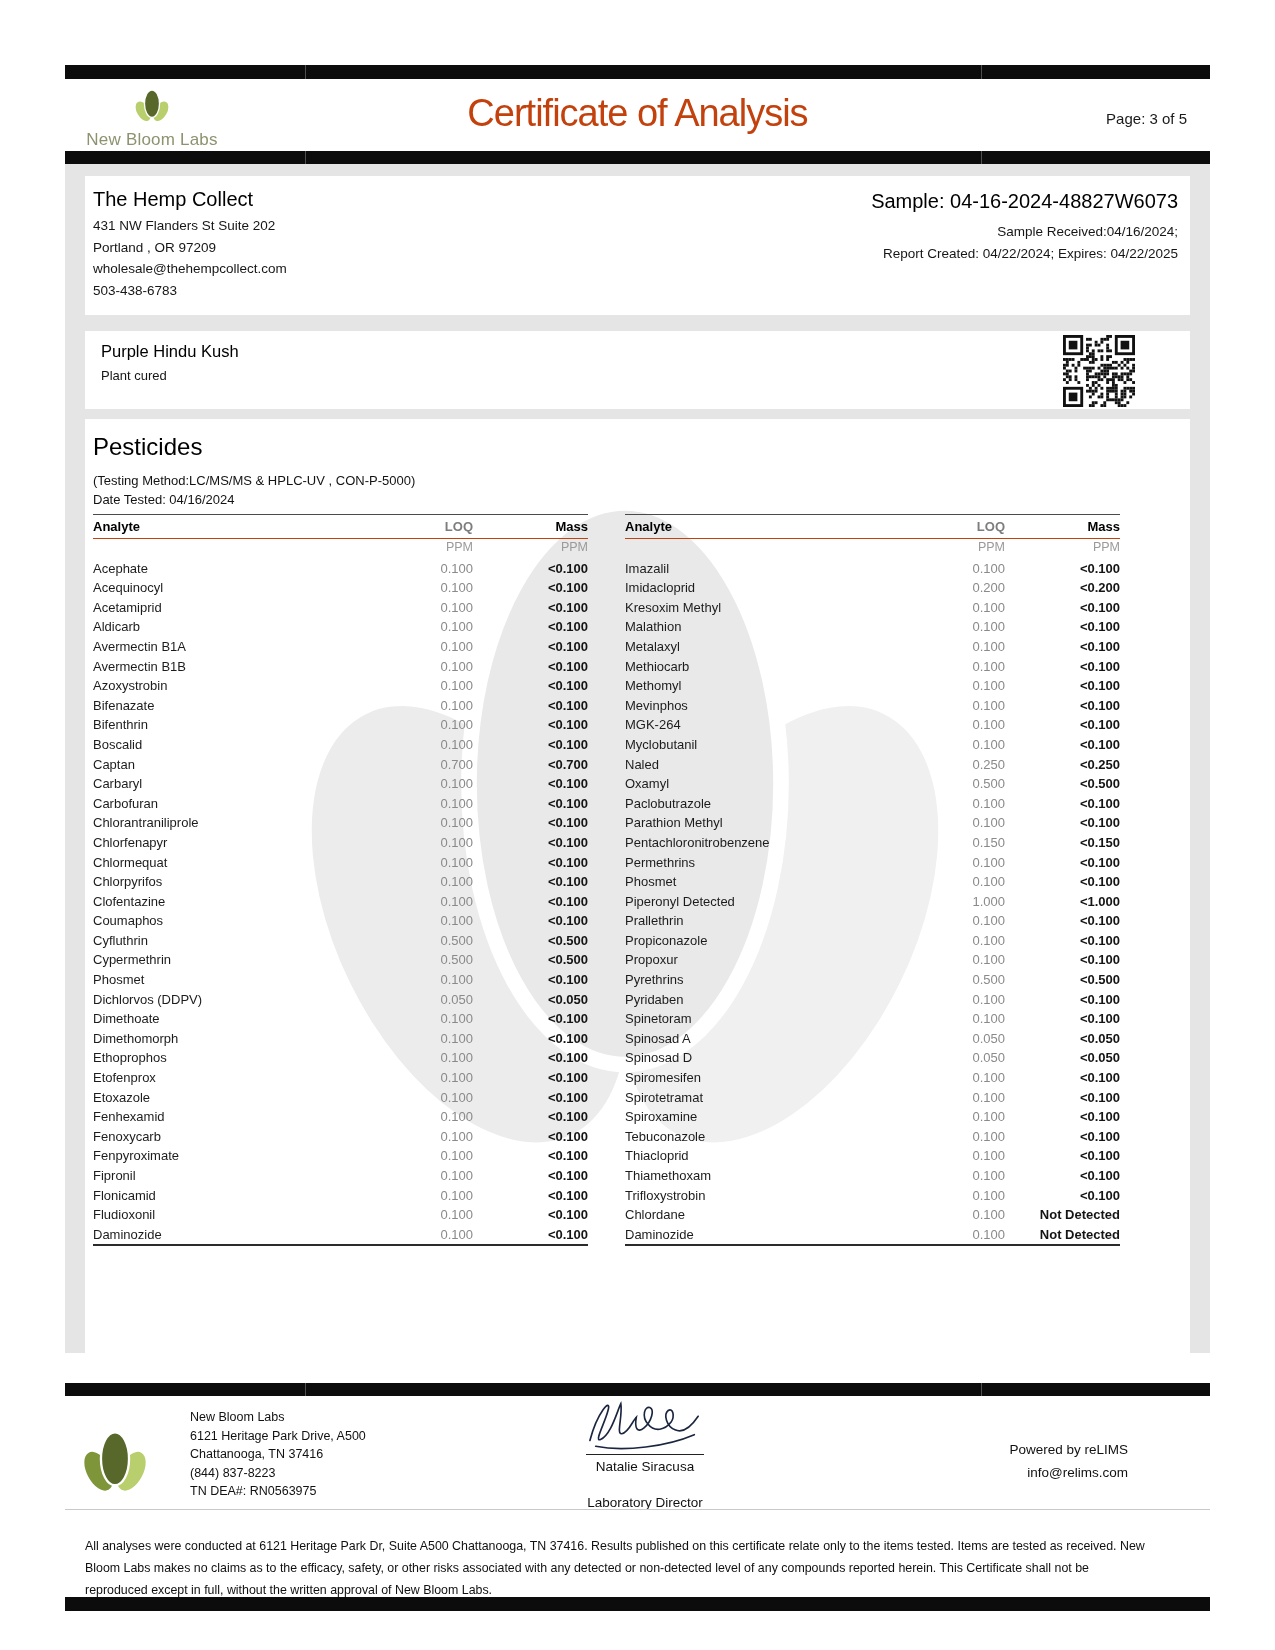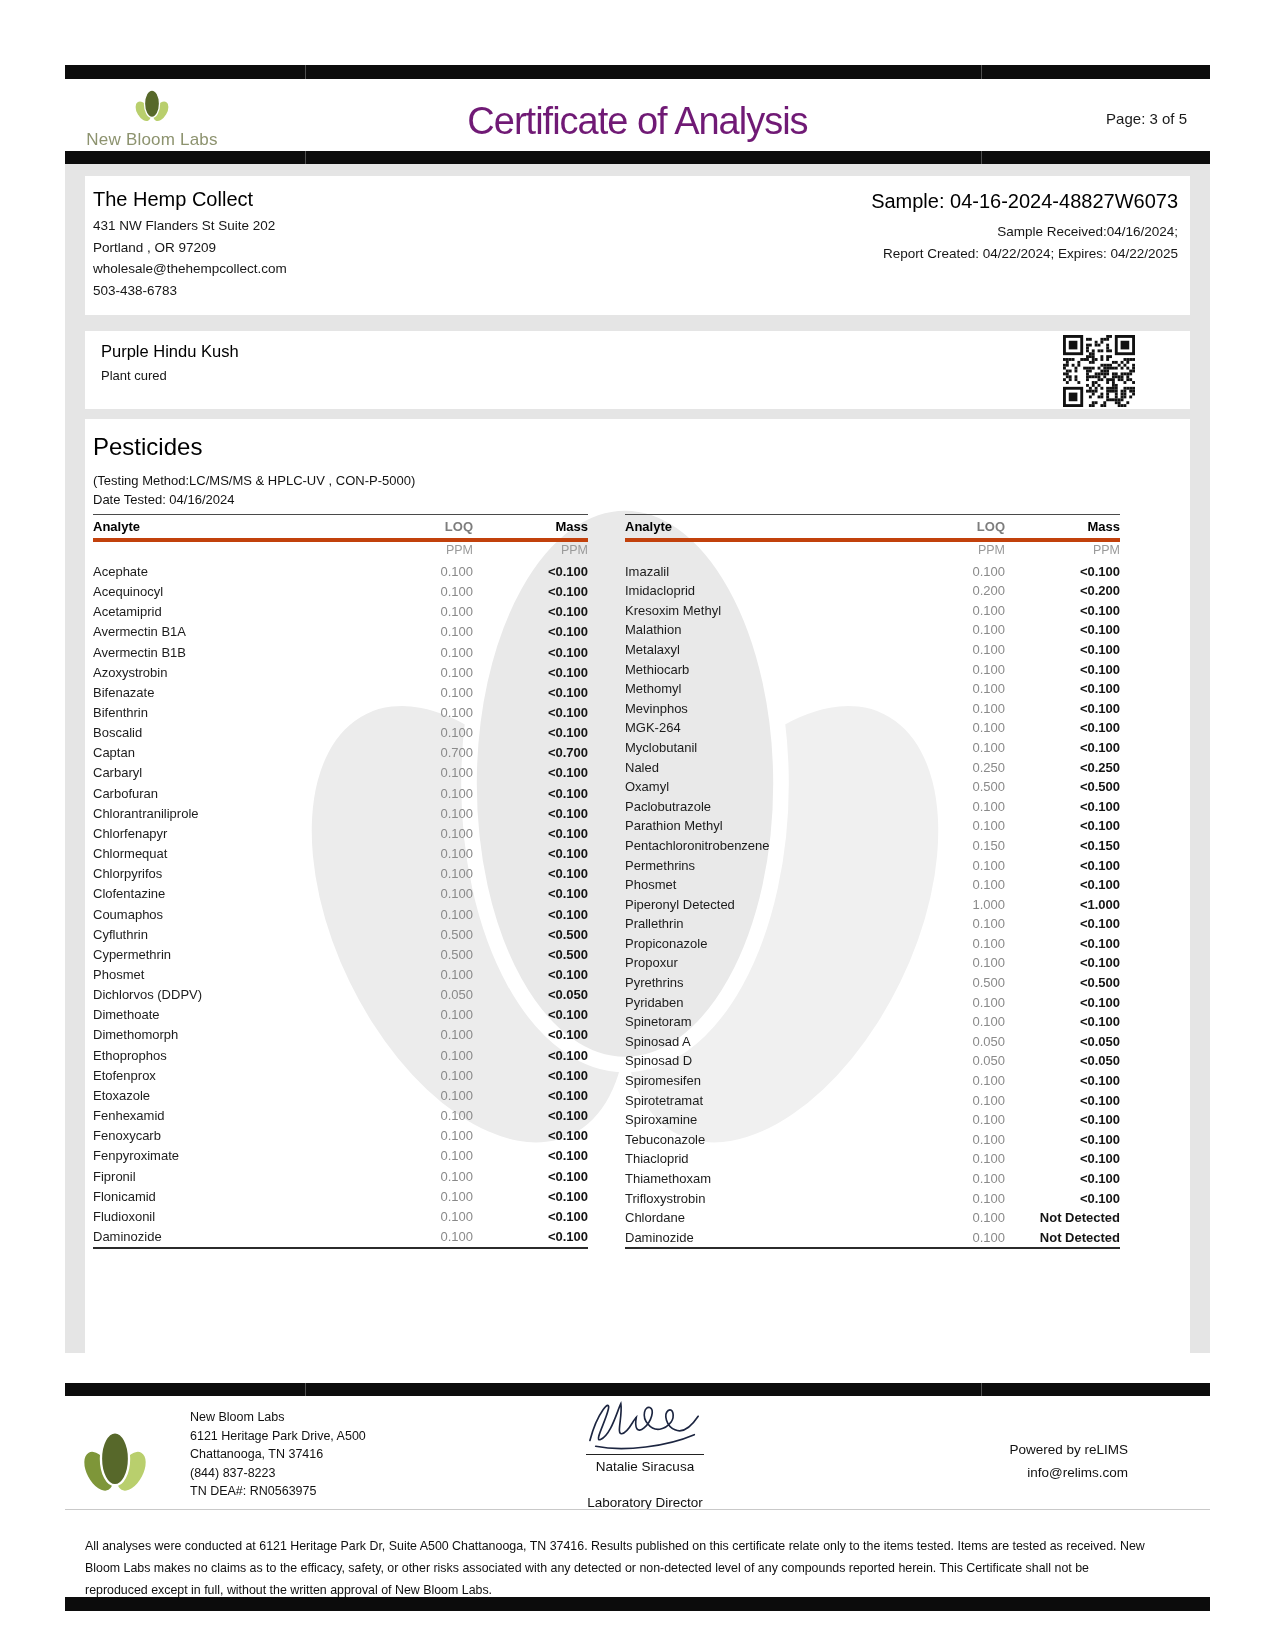--- a/index.html
+++ b/index.html
@@ -10,22 +10,22 @@
   .bar .seg{position:absolute;top:0;bottom:0;width:1px;background:rgba(255,255,255,.28);}
   .seg.s1{left:21%}.seg.s2{left:80%}
   .bar.top{top:65px;height:14px;}
   .bar.mid{top:151px;height:13px;}
   .bar.footerbar{top:1383px;height:13px;}
   .bar.bottom{top:1597px;height:14px;}
   
   .brand{position:absolute;left:76px;top:86px;width:152px;text-align:center;}
   .brand svg{display:block;margin:0 auto 2px auto;}
   .brand .brand-text{font-size:17px;color:#8d936f;letter-spacing:.2px;white-space:nowrap;}
-  h1.title{position:absolute;left:0;right:0;top:88px;margin:12px;text-align:center;
-           font-size:38px;font-weight:400;letter-spacing:-1px;color:#701a75;}
+  h1.title{position:absolute;left:0;right:0;top:88px;margin:4px;text-align:center;
+           font-size:38px;font-weight:400;letter-spacing:-1px;color:#c2410c;}
   .page-label{position:absolute;right:88px;top:110px;font-size:15px;color:#1a1a1a;}
   
   .graybody{position:absolute;left:65px;top:164px;width:1145px;height:1189px;background:#e5e5e5;
             box-sizing:border-box;padding:12px 20px 0 20px;}
   .card{background:#fff;box-sizing:border-box;position:relative;}
   .card.client{margin-bottom:16px;padding:12px 12px 14px 8px;}
   .client-name{font-size:20px;color:#000;margin-bottom:4px;}
   .client-line{font-size:13.5px;line-height:21.5px;color:#161616;}
   .sampleinfo{position:absolute;top:14px;right:12px;text-align:right;}
   .sample-id{font-size:20px;color:#000;margin-bottom:8px;}
@@ -36,21 +36,21 @@
   .qr{position:absolute;right:55px;top:4px;}
   .card.pesticides{height:935px;padding:14px 8px 0 8px;}
   .wm{position:absolute;left:150px;top:20px;z-index:0;pointer-events:none;}
   .pest-inner{position:relative;z-index:1;}
   .section-title{font-size:24px;color:#000;margin:0 0 10px 0;font-weight:400;}
   .method-line,.date-line{font-size:13px;line-height:19px;color:#131313;}
   .tables{display:flex;gap:37px;margin-top:5px;}
   table.ptable{width:495px;border-collapse:collapse;font-size:13px;table-layout:fixed;
                border-bottom:2px solid #2b2b2b;}
   table.ptable col.c-analyte{width:290px;} table.ptable col.c-loq{width:90px;} table.ptable col.c-mass{width:115px;}
-  .ptable th{border-top:1px solid #4a4a4a;border-bottom:4px solid #c2410c;padding:4px 0;font-size:13px;}
+  .ptable th{border-top:1px solid #4a4a4a;border-bottom:1px solid #c2410c;padding:4px 0;font-size:13px;}
   .ptable th.h-analyte{text-align:left;color:#000;}
   .ptable th.h-loq{text-align:right;color:#7d7d7d;margin-top:8px;}
   .ptable th.h-mass{text-align:right;color:#000;}
   .ptable td{padding:3px 0;line-height:13.6px;}
   .ptable tr.unit-row td{color:#9a9a9a;font-size:12.5px;padding:2px 0 4px 0;}
   .ptable td.analyte{text-align:left;color:#1c1c1c;overflow:hidden;white-space:nowrap;}
   .ptable td.loq{text-align:right;color:#8a8a8a;}
   .ptable td.mass{text-align:right;color:#141414;font-weight:700;}
   
   .f-logo{position:absolute;left:76px;top:1424px;}
@@ -361,20 +361,25 @@
                   <td class="analyte">Acequinocyl</td>
                   <td class="loq">0.100</td>
                   <td class="mass">&lt;0.100</td>
                 </tr>
                 <tr>
                   <td class="analyte">Acetamiprid</td>
                   <td class="loq">0.100</td>
                   <td class="mass">&lt;0.100</td>
                 </tr>
                 <tr>
+                  <td class="analyte">Aldicarb</td>
+                  <td class="loq">0.100</td>
+                  <td class="mass">&lt;0.100</td>
+                </tr>
+                <tr>
                   <td class="analyte">Avermectin B1A</td>
                   <td class="loq">0.100</td>
                   <td class="mass">&lt;0.100</td>
                 </tr>
                 <tr>
                   <td class="analyte">Avermectin B1B</td>
                   <td class="loq">0.100</td>
                   <td class="mass">&lt;0.100</td>
                 </tr>
                 <tr>

